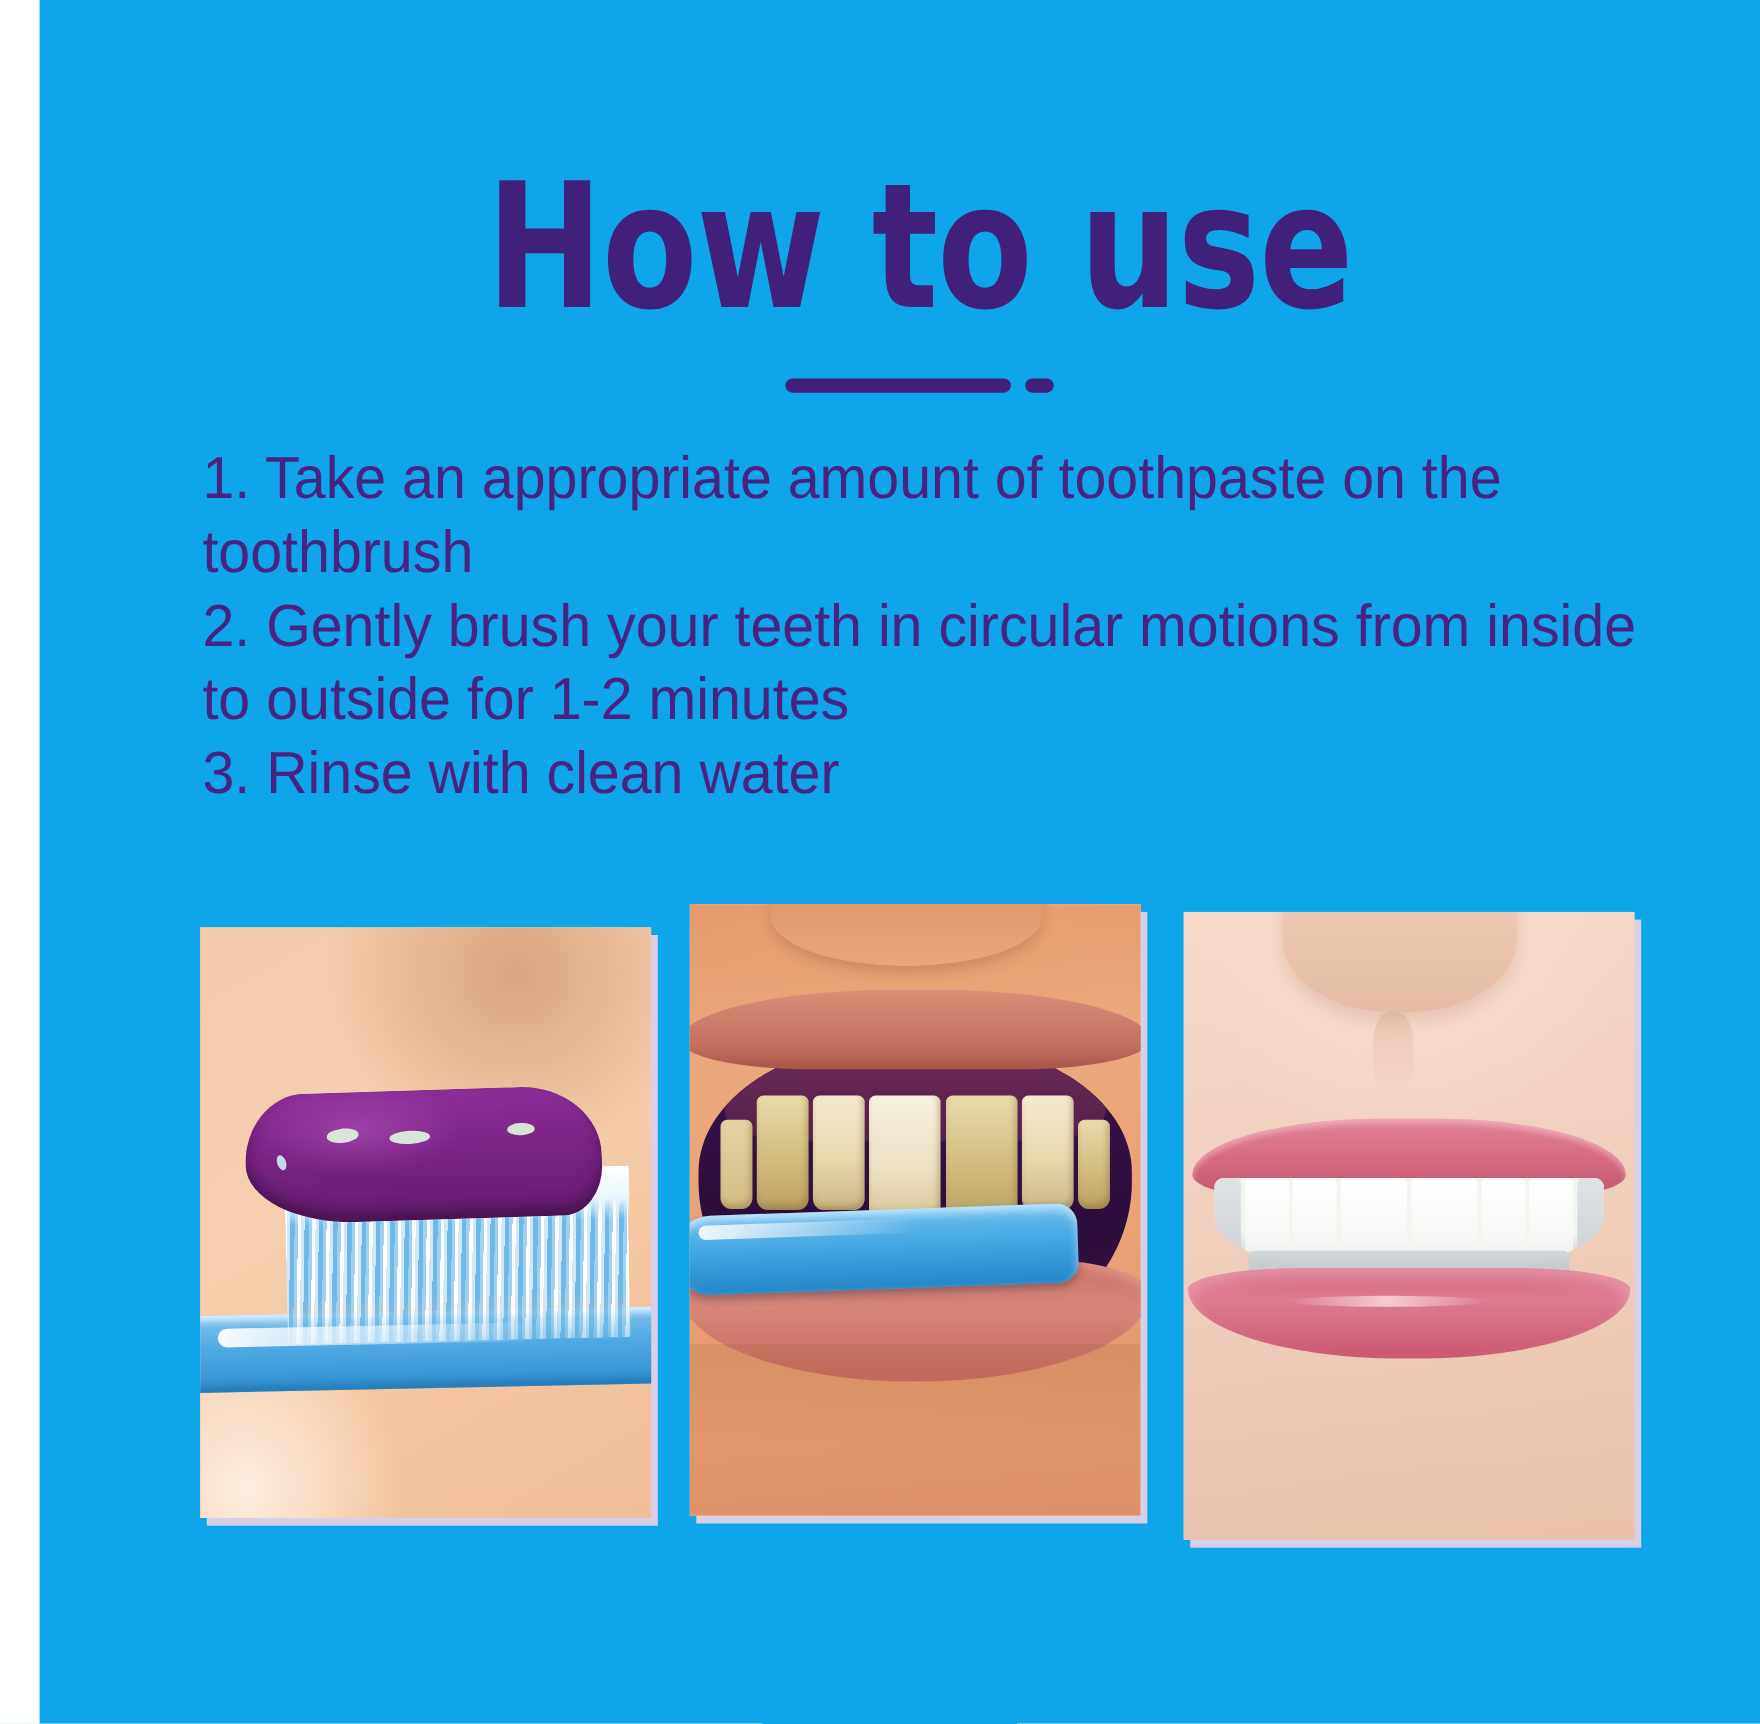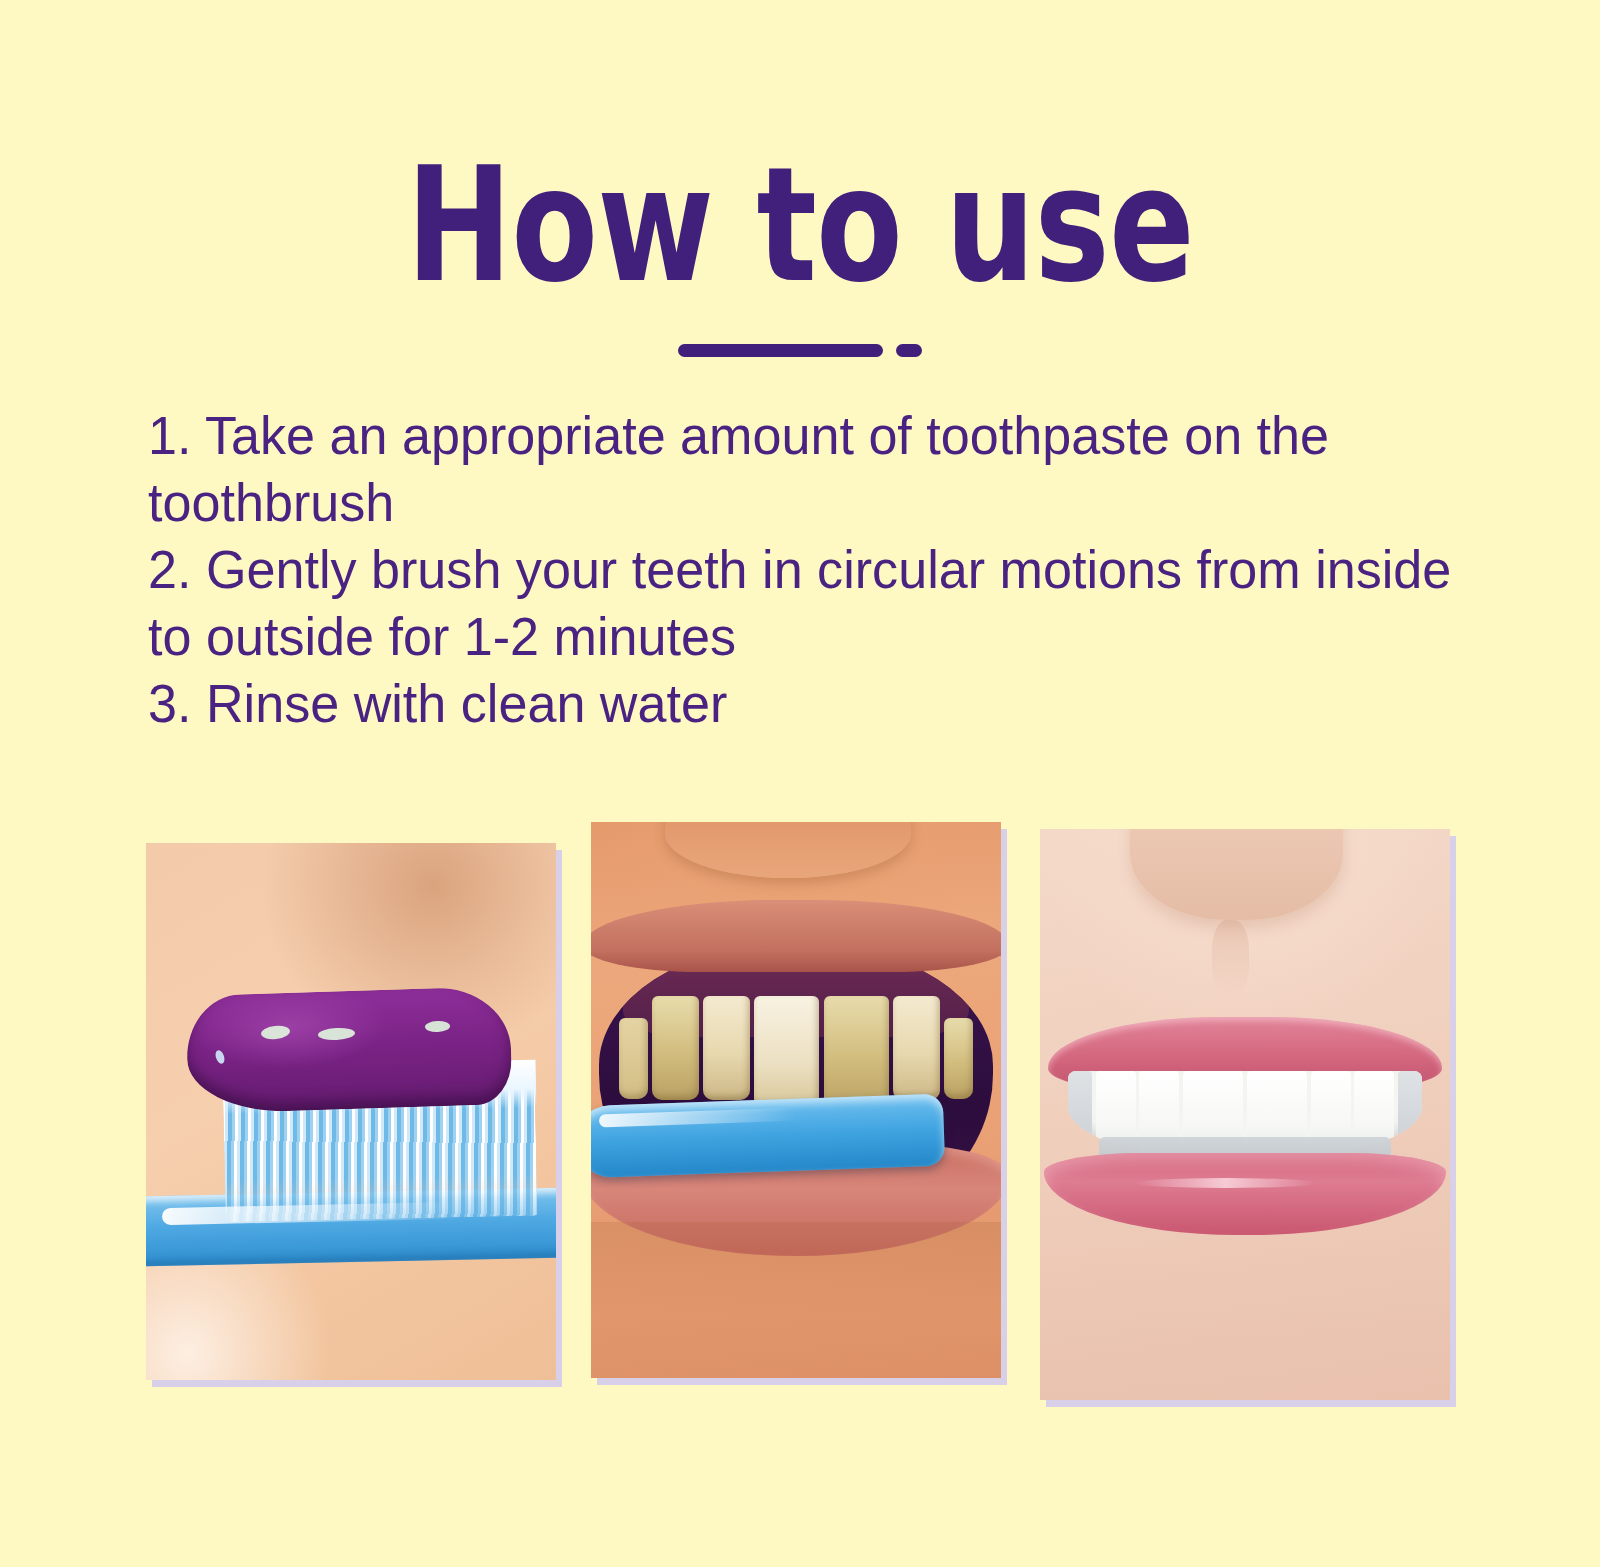--- a/index.html
+++ b/index.html
@@ -12,21 +12,22 @@
     width: 1600px;
     height: 1567px;
     position: relative;
     overflow: hidden;
     font-family: "Liberation Sans", "DejaVu Sans", sans-serif;
   }
 
   .page {
     position: absolute;
     inset: 0;
-    background: #fef9c3;
+    background: #0ea5e9;
+    margin-left: 36px;
   }
 
   
   .heading {
     position: absolute;
     left: 0;
     top: 146px;
     width: 1600px;
     text-align: center;
     color: #41207c;

